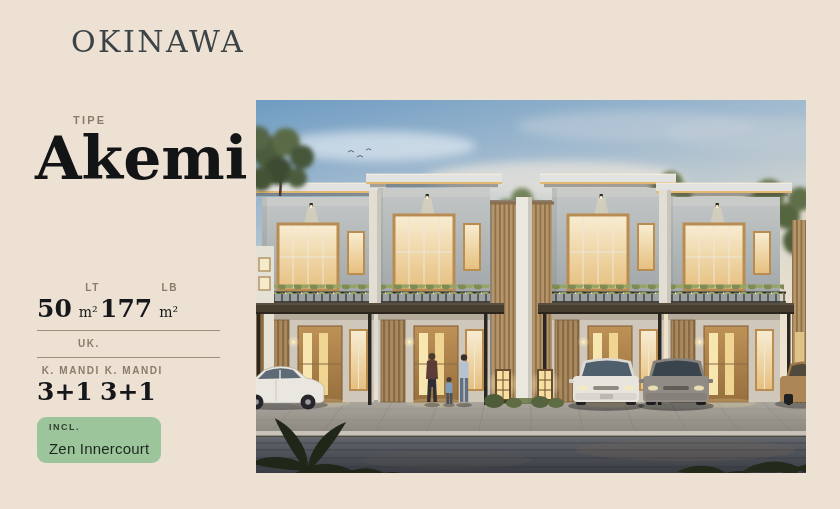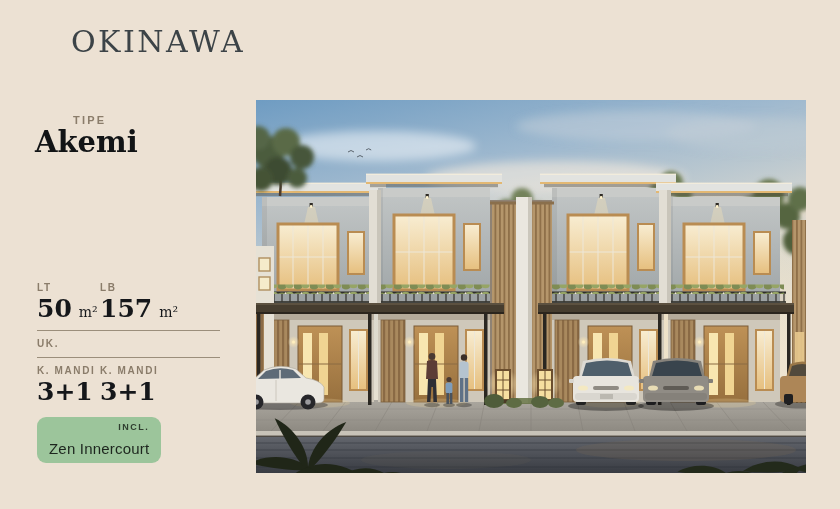--- a/index.html
+++ b/index.html
@@ -11,36 +11,36 @@
   }
   .brand{
     position:absolute;left:36px;top:24px;
     font-family:"DejaVu Serif", serif;
     font-size:30px;letter-spacing:2.5px;
     color:#3C4347;font-weight:500;margin-left:35px;
   }
   .type-block{position:absolute;left:37px;top:114px;}
   .type-label{font-size:11px;font-weight:700;letter-spacing:2.2px;color:#8B7D6B;margin-left:36px;}
   .type-name{
-    font-family:"DejaVu Serif", serif;font-size:29px;font-weight:700;
+    font-family:"DejaVu Serif", serif;font-size:60px;font-weight:700;
     color:#121416;line-height:1.05;margin-left:-2px;margin-top:1px;
   }
   .specs{position:absolute;left:37px;top:282px;width:183px;}
   .spec-row{display:flex;}
   .spec-item{min-width:63px;}
-  .spec-label{font-size:10px;font-weight:700;letter-spacing:1.6px;color:#8A7C6A;}
+  .spec-label{font-size:10px;font-weight:700;letter-spacing:1.6px;color:#8A7C6A;text-align:right;}
   .spec-value{
     font-family:"DejaVu Serif", serif;font-weight:700;font-size:25px;
     color:#15171A;margin-top:3px;line-height:1.05;white-space:nowrap;
   }
   .spec-unit{font-size:14px;font-weight:400;margin-left:7px;}
   .divider{height:1px;background:#9B8E7B;margin:8px 0 7px;}
   .badge{
     display:inline-block;margin-top:11px;background:#9CC59B;border-radius:9px;
-    padding:5px 12px 6px;text-align:right;min-width:80px;
+    padding:5px 12px 6px;text-align:left;min-width:80px;
   }
   .badge-label{font-size:9px;font-weight:700;letter-spacing:1.5px;color:#2F3E2F;}
   .badge-value{font-size:15px;color:#1D261E;margin-top:8px;letter-spacing:.2px;}
   .hero{position:absolute;left:256px;top:100px;width:550px;height:373px;}
   .hero svg{display:block;overflow:hidden;}
 </style>
 </head>
 <body>
 
 <div class="brand">OKINAWA</div>
@@ -51,21 +51,21 @@
 </div>
 
 <div class="specs">
   <div class="spec-row">
     <div class="spec-item">
       <div class="spec-label">LT</div>
       <div class="spec-value"><span>50</span><span class="spec-unit">m²</span></div>
     </div>
     <div class="spec-item">
       <div class="spec-label">LB</div>
-      <div class="spec-value"><span>157</span><span class="spec-unit">m²</span></div>
+      <div class="spec-value"><span>177</span><span class="spec-unit">m²</span></div>
     </div>
   </div>
   <div class="divider"></div>
   <div class="spec-row">
     <div class="spec-item">
       <div class="spec-label">UK.</div>
     </div>
   </div>
   <div class="divider"></div>
   <div class="spec-row">

